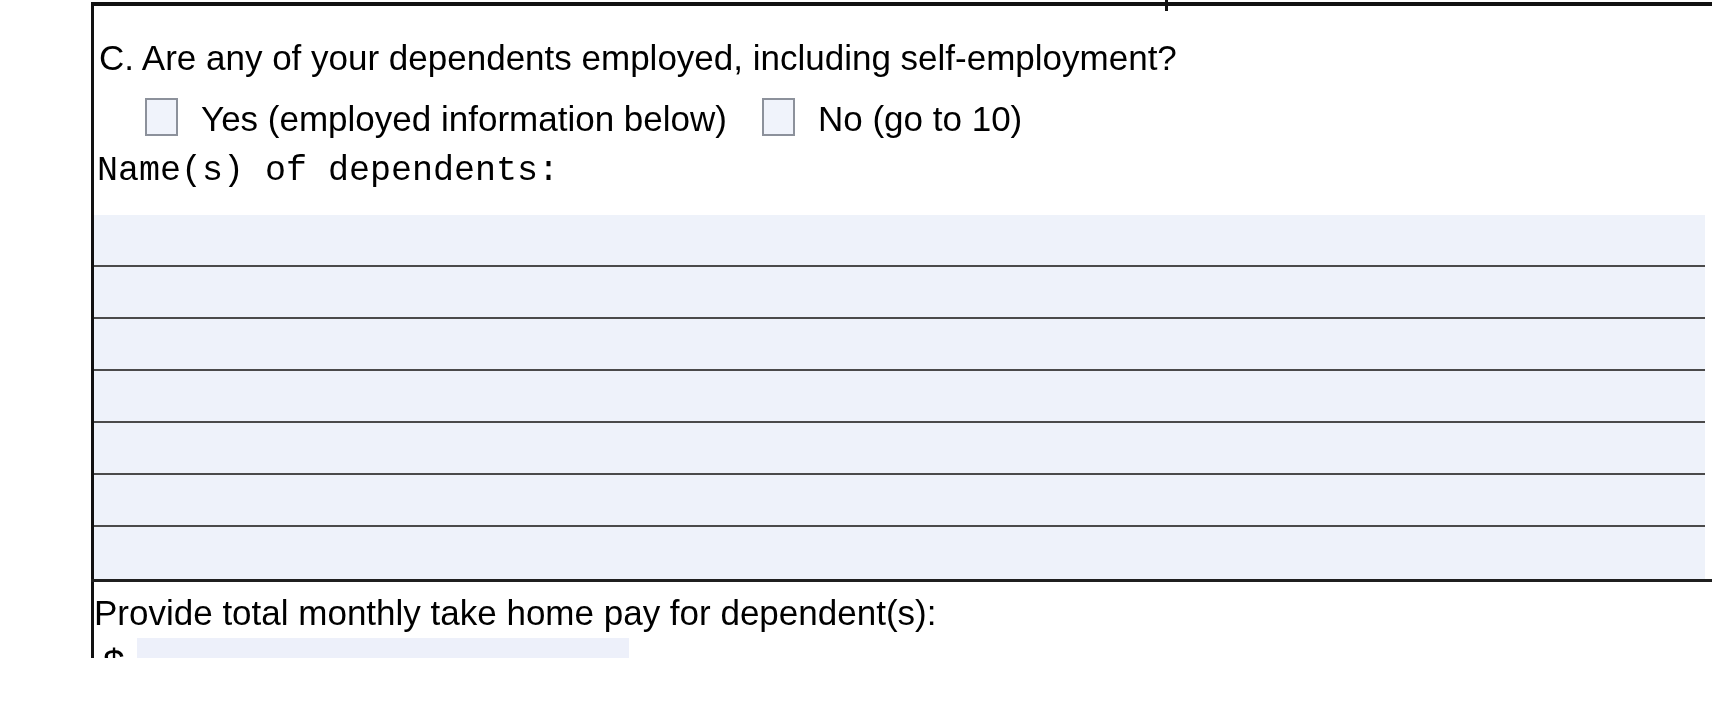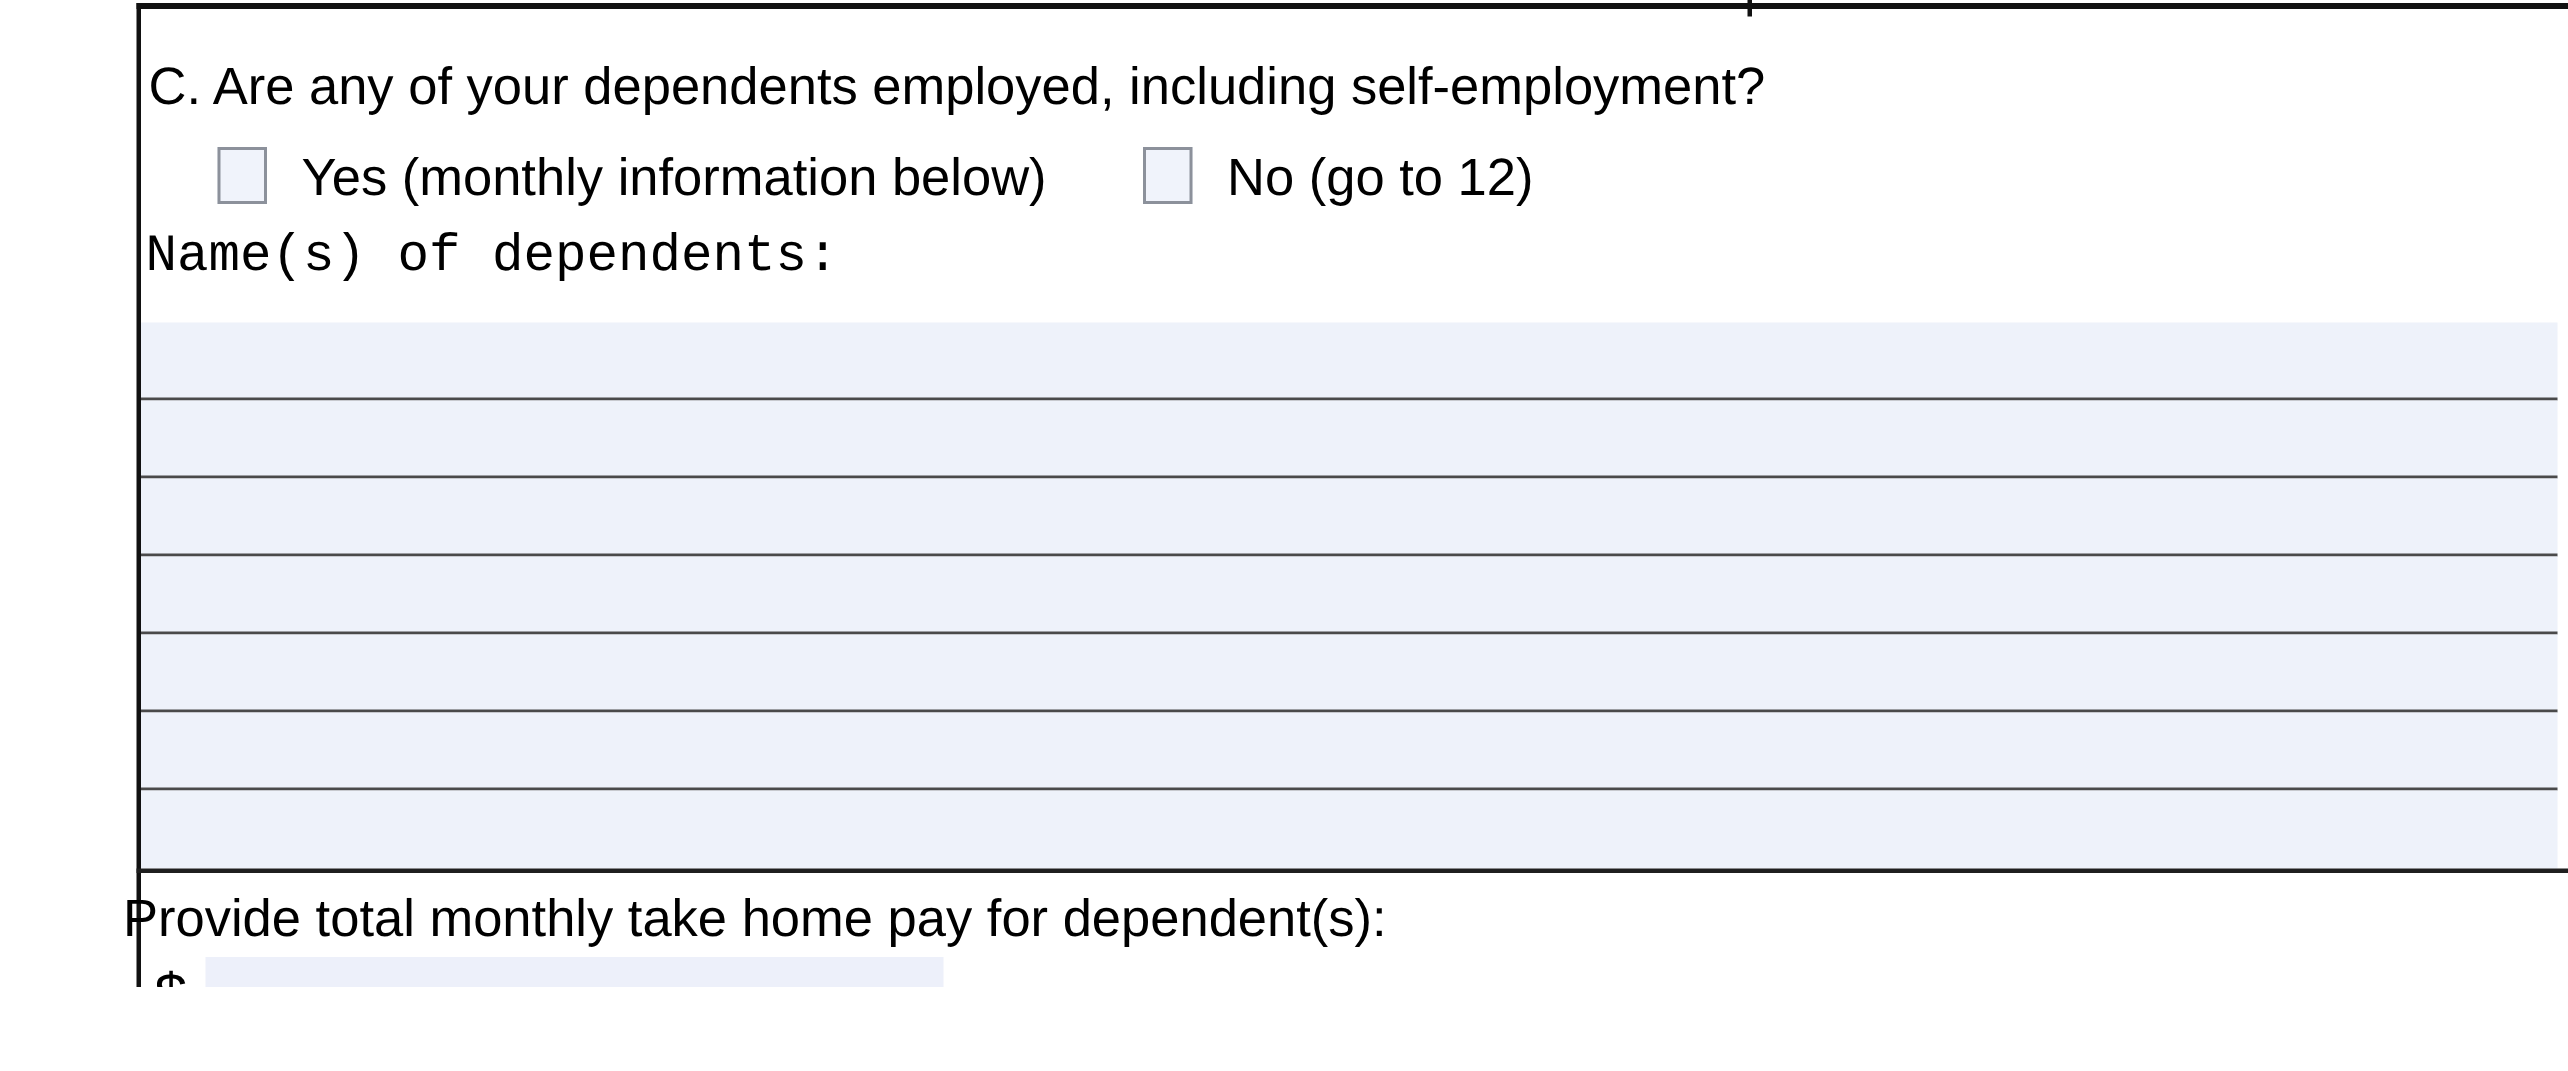--- a/index.html
+++ b/index.html
@@ -29,21 +29,21 @@
 
   
   .label {
     font-size: 35px;
     line-height: 1.05;
     white-space: nowrap;
     letter-spacing: 0px;
   }
   .question-c  { left: 99px;  top: 40px; }
   .names-label { left: 97px;  top: 153px; font-family: Liberation Mono, monospace; }
-  .pay-label   { left: 82px;  top: 595px; }
+  .pay-label   { left: 94px;  top: 595px; }
 
   
   .checkbox {
     width: 33px;
     height: 38px;
     border: 2px solid #8c919b;
     background: #f0f3fb;
     box-sizing: border-box;
   }
   .cb-yes { left: 145px; top: 98px; }
@@ -92,24 +92,24 @@
 
 <div class="screen">
 
   <div class="abs line top-border"></div>
   <div class="abs line top-tick"></div>
   <div class="abs line left-border"></div>
 
   <div class="abs label question-c">C. Are any of your dependents employed, including self-employment?</div>
 
   <div class="abs checkbox cb-yes"></div>
-  <div class="abs label cb-label-yes">Yes (monthly information below)</div>
+  <div class="abs label cb-label-yes">Yes (employed information below)</div>
 
   <div class="abs checkbox cb-no"></div>
-  <div class="abs label cb-label-no">No (go to 12)</div>
+  <div class="abs label cb-label-no">No (go to 10)</div>
 
   <div class="abs label names-label">Name(s) of dependents:</div>
 
   <div class="abs rows-wrap">
       <div class="dep-row"></div>
       <div class="dep-row"></div>
       <div class="dep-row"></div>
       <div class="dep-row"></div>
       <div class="dep-row"></div>
       <div class="dep-row"></div>

